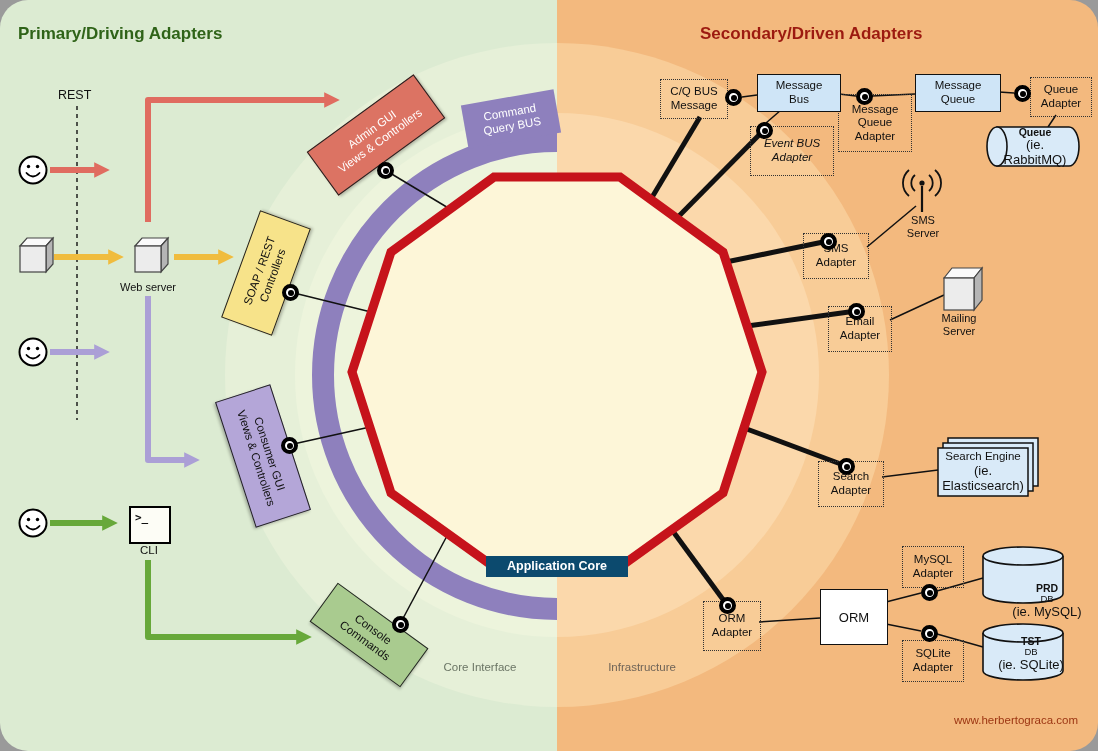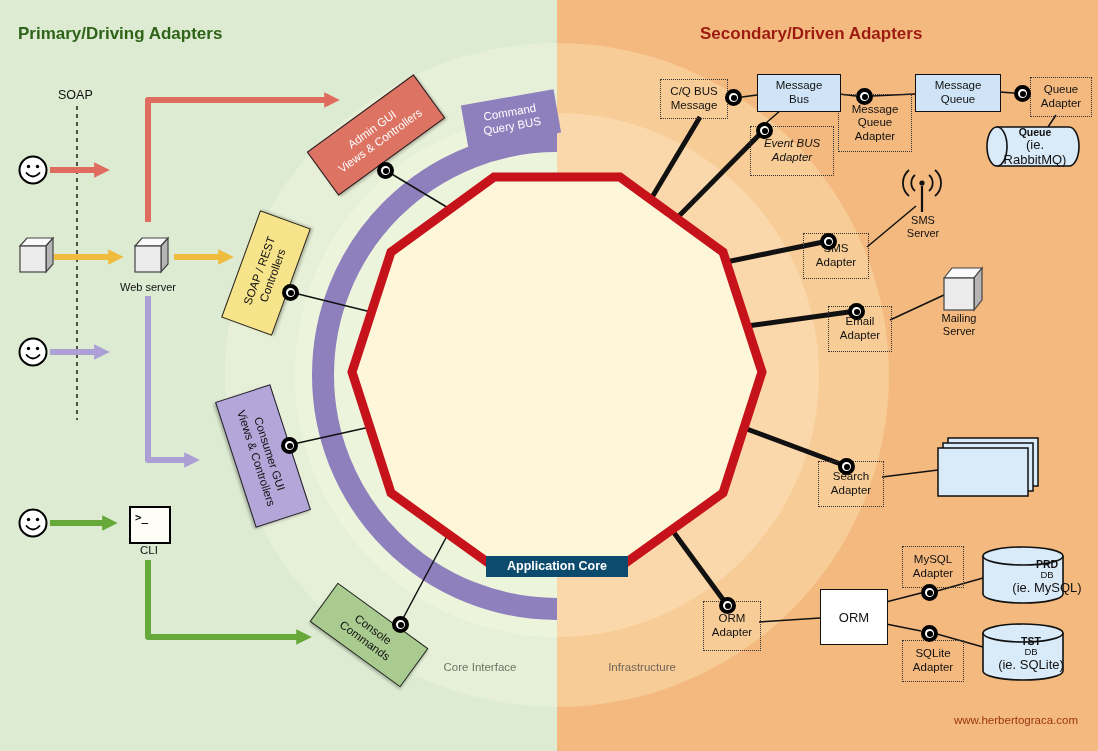--- a/index.html
+++ b/index.html
@@ -1,17 +1,17 @@
 <!DOCTYPE html>
 <html><head>
 <meta charset="utf-8">
 <style>
   html,body{margin:0;padding:0;background:#9a9a9a;}
   .stage{position:relative;width:1098px;height:751px;overflow:hidden;
-         font-family:"Liberation Sans",sans-serif;color:#111;}
+         font-family:"Liberation Sans",sans-serif;color:#111;border-radius:28px;}
   svg.layer{position:absolute;left:0;top:0;}
   .lbl{position:absolute;white-space:pre-line;}
   .ctr{text-align:center;}
   .title{font-size:17px;font-weight:bold;}
   .dotted{position:absolute;border:1.6px dotted #333;display:flex;align-items:center;justify-content:center;
           text-align:center;white-space:pre-line;font-size:11.5px;line-height:1.18;}
   .bluebox{position:absolute;border:1.6px solid #111;background:#cfe5f7;display:flex;align-items:center;
            justify-content:center;text-align:center;white-space:pre-line;font-size:11.5px;line-height:1.2;}
   .whitebox{position:absolute;border:1.6px solid #111;background:#ffffff;display:flex;align-items:center;
             justify-content:center;text-align:center;font-size:13px;}
@@ -189,21 +189,21 @@
 
     <g stroke="#111" stroke-width="1.6">
       <path d="M 983 633 L 983 671 A 40 9 0 0 0 1063 671 L 1063 633" fill="#d9eaf8"></path>
       <ellipse cx="1023" cy="633" rx="40" ry="9" fill="#d9eaf8"></ellipse>
     </g>
   </svg>
 
   <div class="lbl title" style="left:18px;top:24px;width:340px;color:#2f6318;">Primary/Driving Adapters</div>
   <div class="lbl title" style="left:700px;top:24px;width:378px;text-align:left;color:#9c1a10;">Secondary/Driven Adapters</div>
 
-  <div class="lbl" style="left:58px;top:88px;width:50px;font-size:12.5px;">SOAP</div>
+  <div class="lbl" style="left:58px;top:88px;width:50px;font-size:12.5px;">REST</div>
   <div class="lbl ctr" style="left:112px;top:281px;width:72px;font-size:11px;">Web server</div>
 
   <div class="cli-box">
     <span>&gt;_</span>
   </div>
   <div class="lbl ctr" style="left:127px;top:544px;width:44px;font-size:11.5px;">CLI</div>
 
   <div class="adapter" style="left:310px;top:108px;width:130px;height:52px;background:#dc7363;color:#fff;transform:rotate(-36deg);">Admin GUI
 Views &amp; Controllers</div>
   <div class="adapter" style="left:209px;top:246px;width:112px;height:52px;background:#f7e38a;transform:rotate(-70deg);">SOAP / REST
@@ -245,21 +245,25 @@
   <div class="bluebox" style="left:757px;top:74px;width:82px;height:36px;">Message
 Bus</div>
   <div class="bluebox" style="left:915px;top:74px;width:84px;height:36px;">Message
 Queue</div>
   <div class="whitebox" style="left:820px;top:589px;width:66px;height:54px;">ORM</div>
 
   <div class="stackcol" style="left:998px;top:130px;width:74px;height:33px;">
     <span class="b" style="font-size:10.5px;">Queue</span>
     <span class="sub">(ie. RabbitMQ)</span>
   </div>
-  <div class="stackcol" style="left:985px;top:554px;width:76px;height:46px;padding-left:24px;">
+  <div class="stackcol" style="left:938px;top:449px;width:90px;height:46px;">
+    <span style="font-size:11.5px;">Search Engine</span>
+    <span class="sub">(ie. Elasticsearch)</span>
+  </div>
+  <div class="stackcol" style="left:985px;top:578px;width:76px;height:46px;padding-left:24px;">
     <span class="b" style="font-size:10.5px;">PRD</span>
     <span class="mid">DB</span>
     <span class="sub">(ie. MySQL)</span>
   </div>
   <div class="stackcol" style="left:985px;top:631px;width:92px;height:46px;">
     <span class="b" style="font-size:10.5px;">TST</span>
     <span class="mid">DB</span>
     <span class="sub">(ie. SQLite)</span>
   </div>
 

